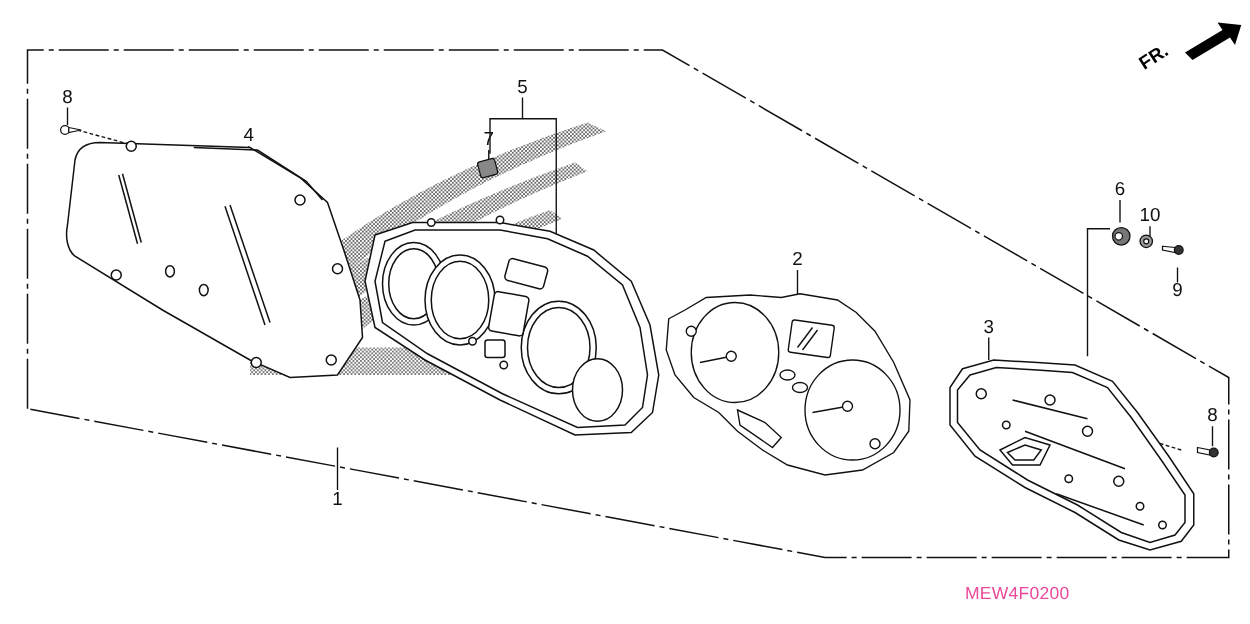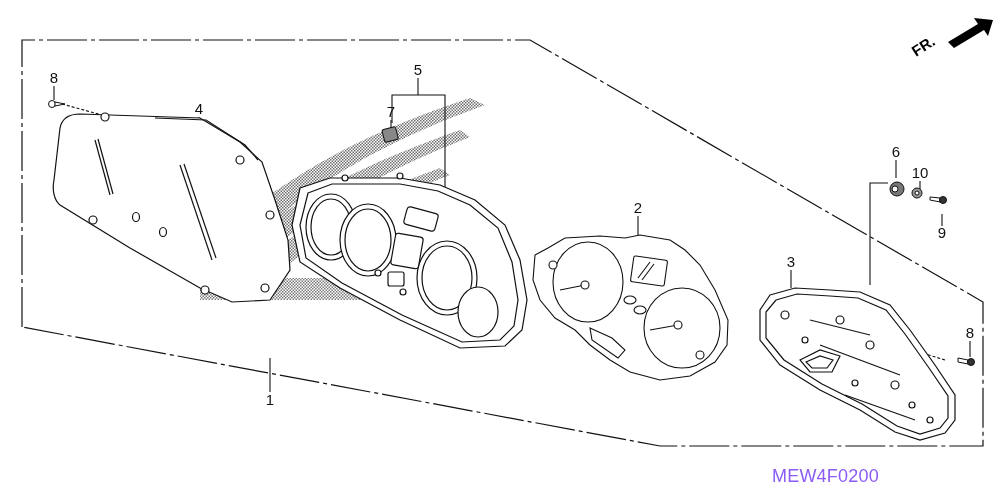--- a/index.html
+++ b/index.html
@@ -1,21 +1,21 @@
 <!DOCTYPE html>
 <html><head>
   <meta charset="utf-8">
   <style>
     html, body { margin: 0; padding: 0; background: #ffffff; }
     body { width: 1000px; height: 499px; position: relative; overflow: hidden; font-family: "Liberation Sans", sans-serif; }
     .canvas { position: absolute; left: 0; top: 0; width: 1000px; height: 499px; }
     .callout { position: absolute; font-family: "Liberation Sans", sans-serif; font-size: 15px; color: #111; line-height: 1; transform: translateX(-50%); }
     .fr { position: absolute; left: 905px; top: 22px; width: 95px; height: 50px; }
     .fr-text { position: absolute; left: 8px; top: 22px; font-size: 15px; font-weight: bold; color: #000; transform: rotate(-33deg); transform-origin: left center; letter-spacing: 0px; }
-    .code { position: absolute; left: 772px; top: 466px; font-size: 18px; color: #8b5cf6; letter-spacing: 0.2px; }
+    .code { position: absolute; left: 772px; top: 466px; font-size: 14px; color: #ec4899; letter-spacing: 0.2px; }
   </style>
 </head>
 <body>
 
 <div class="canvas">
   <svg width="1000" height="499" viewBox="0 0 1000 499" xmlns="http://www.w3.org/2000/svg">
     <defs>
       <pattern id="dots" width="3" height="3" patternUnits="userSpaceOnUse">
         <rect x="0" y="0" width="1.5" height="1.5" fill="#555"></rect>
         <rect x="1.5" y="1.5" width="1.5" height="1.5" fill="#555"></rect>

